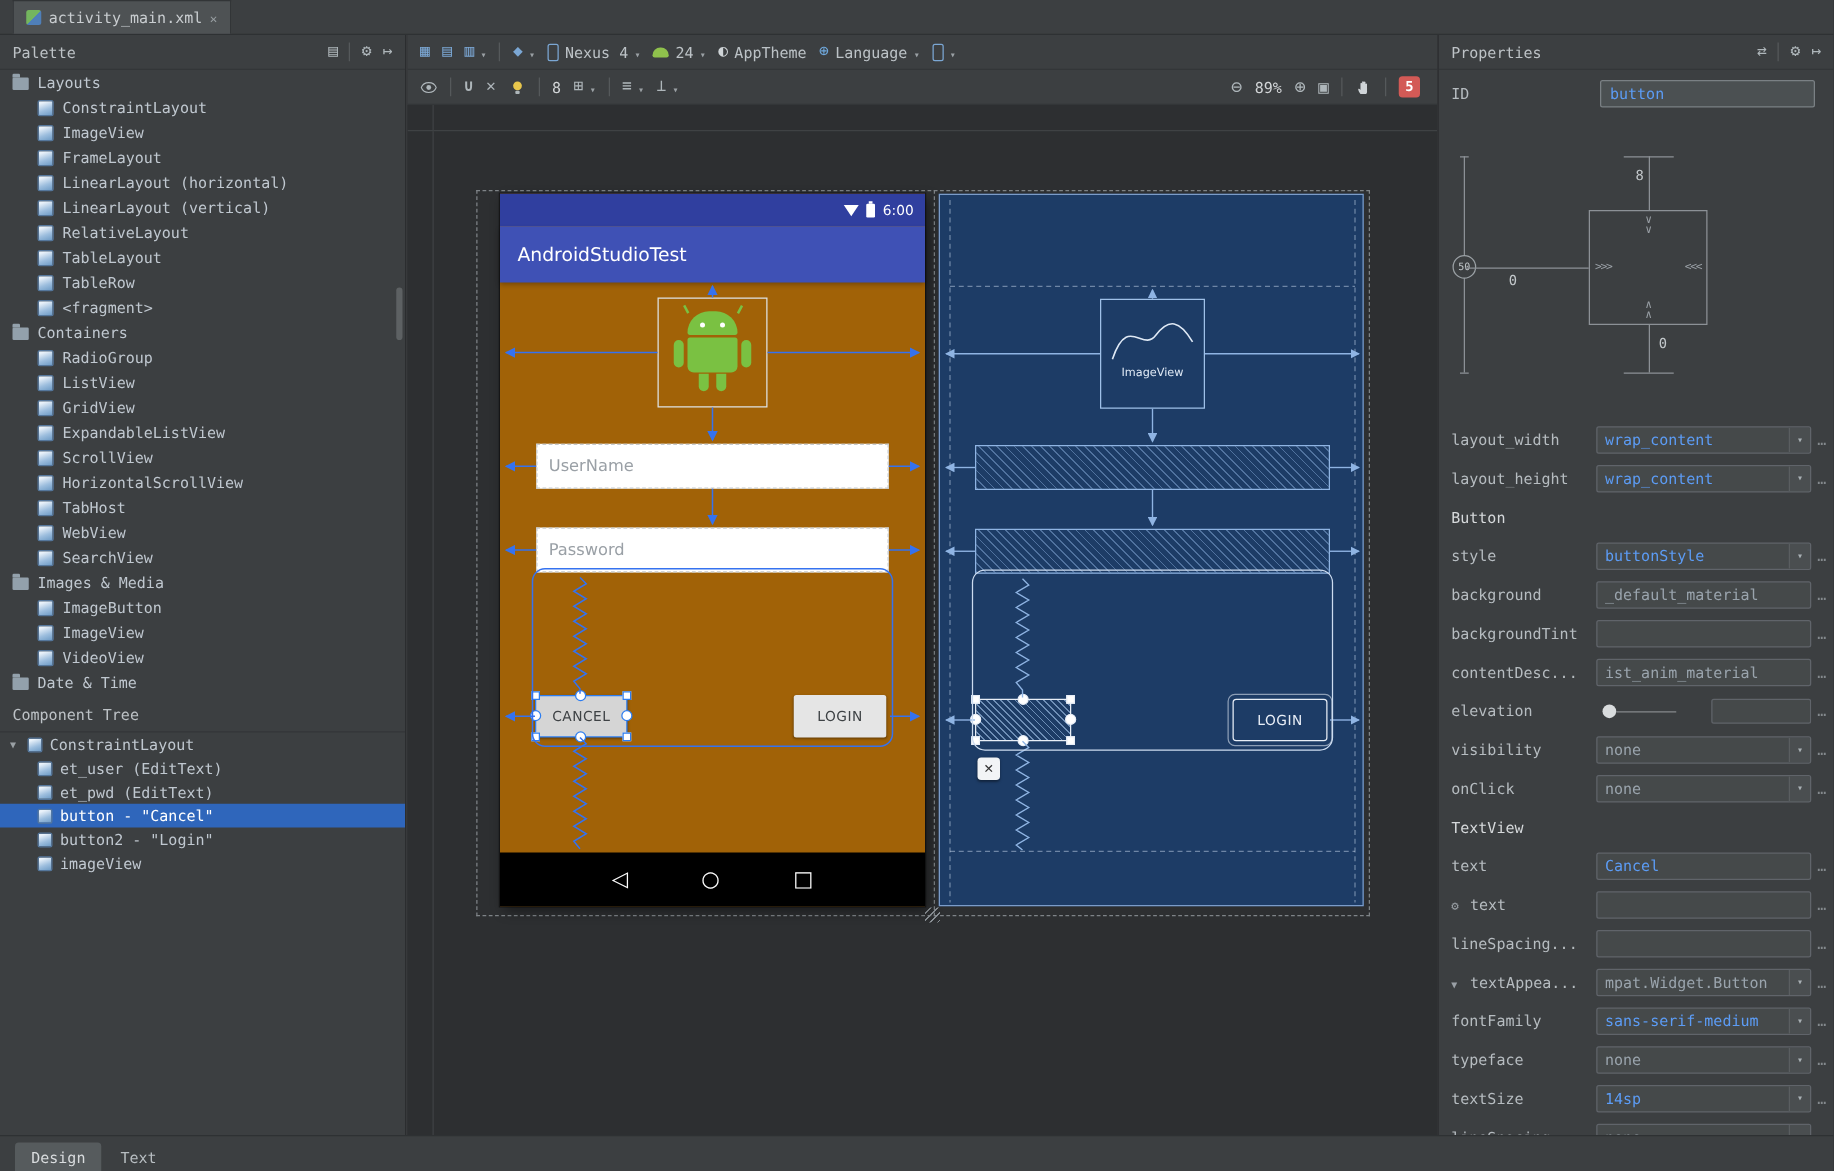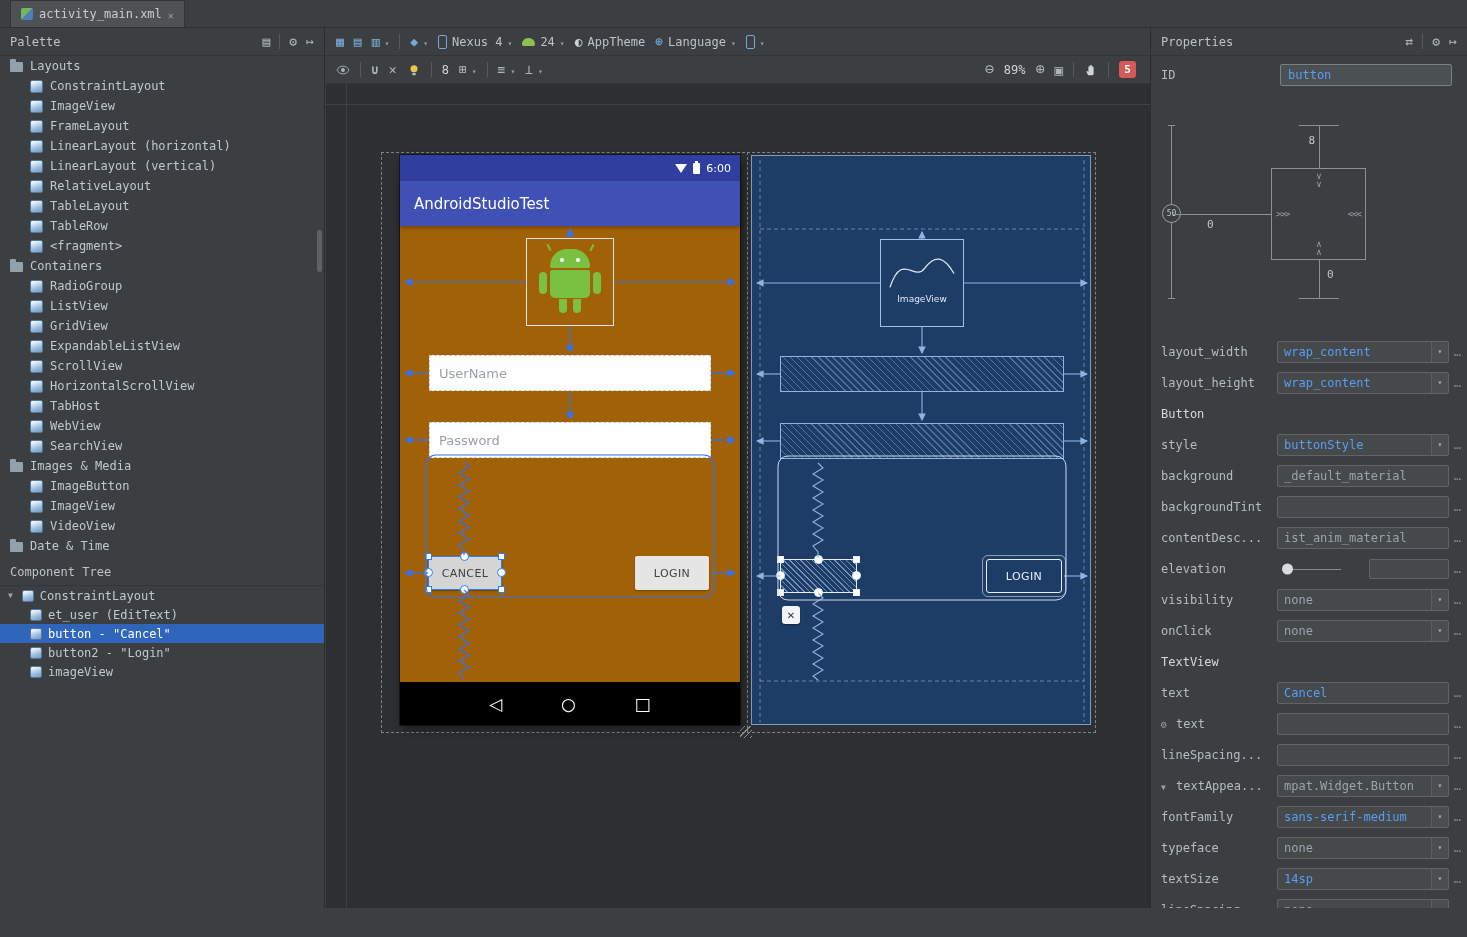--- a/index.html
+++ b/index.html
@@ -315,20 +315,24 @@
     <div class="ct-list">
 
     <div class="ct-row kind-root">
           <span class="ct-icon"></span>
           <span>ConstraintLayout</span>
         </div>
         <div class="ct-row kind-leaf">
           <span class="ct-icon"></span>
           <span>et_user (EditText)</span>
         </div>
+        <div class="ct-row kind-leaf">
+          <span class="ct-icon"></span>
+          <span>et_pwd (EditText)</span>
+        </div>
         <div class="ct-row kind-leaf selected">
           <span class="ct-icon"></span>
           <span>button - "Cancel"</span>
         </div>
         <div class="ct-row kind-leaf">
           <span class="ct-icon"></span>
           <span>button2 - "Login"</span>
         </div>
         <div class="ct-row kind-leaf">
           <span class="ct-icon"></span>
@@ -761,14 +765,23 @@
             <span class="prop-value">
               <span class="prop-value-text">none</span>
               <span class="dd-arrow"></span>
             </span>
             <span class="prop-dots">…</span>
           </div>
         </div>
     </div>
   </div>
 
+  <div class="bottom-bar">
+
+  <div class="btab selected">
+        <span>Design</span>
+      </div>
+      <div class="btab">
+        <span>Text</span>
+      </div>
+    </div>
 
 </div>
 
 </body></html>

